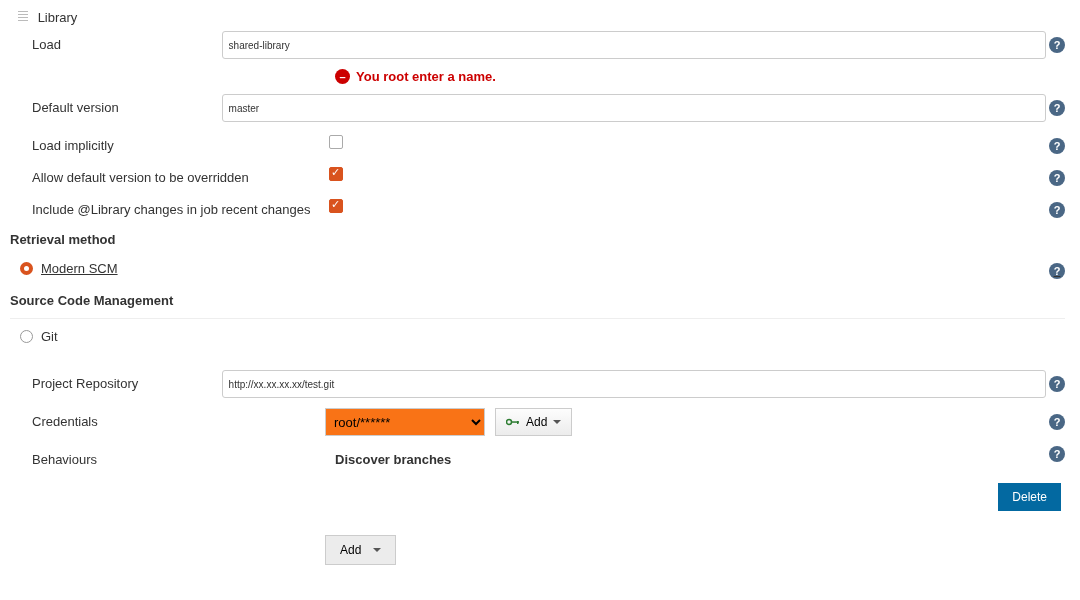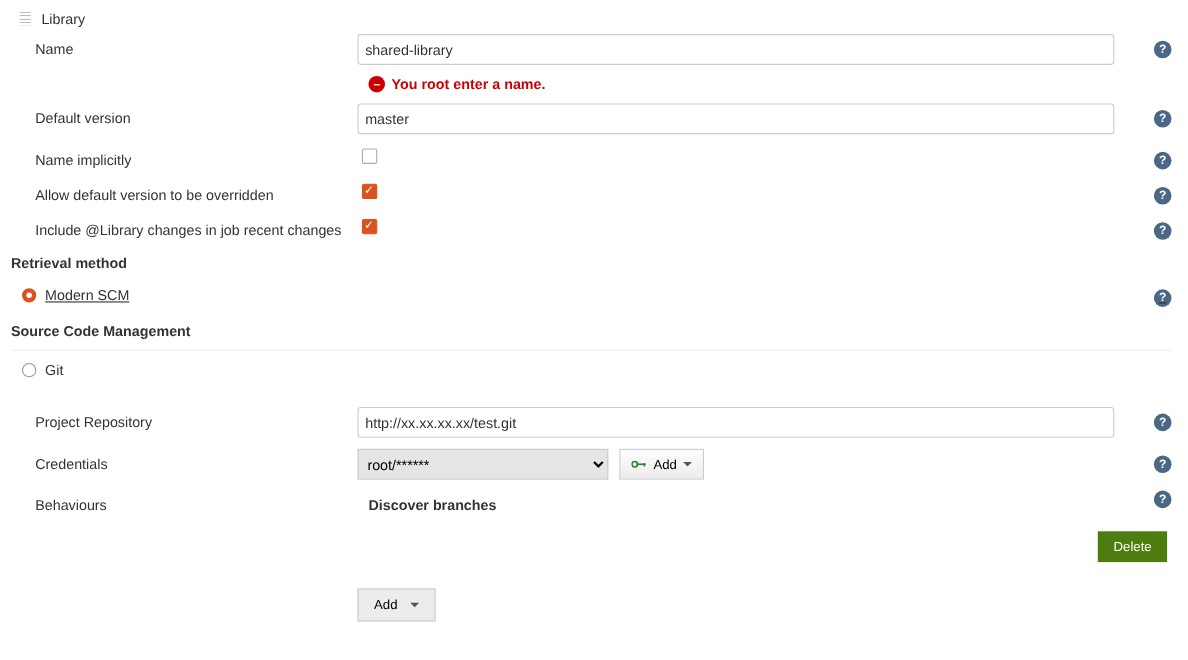--- a/index.html
+++ b/index.html
@@ -3,59 +3,59 @@
 <meta charset="utf-8">
 <style>
 html,body{margin:0;padding:0;font-family:Helvetica,Arial,sans-serif;font-size:13px;color:#333;background:#fff;}
 body{width:1080px;}
 .content{padding:10px 15px 20px 10px;}
 .row{display:flex;align-items:flex-start;margin-bottom:10px;}
 .lbl-col{width:315px;padding-top:6px;box-sizing:border-box;}
 .lbl-col.first{padding-left:8px;}
 .lbl-col.indent{padding-left:22px;}
 .fld-col{flex:1;display:flex;align-items:center;}
-.fld-col input[type=text]{width:688px;height:28px;border:1px solid #ccc;border-radius:3px;padding:0 6px;font-size:13px;color:#333;box-sizing:border-box;}
+.fld-col input[type=text]{width:824px;height:28px;border:1px solid #ccc;border-radius:3px;padding:0 6px;font-size:10px;color:#333;box-sizing:border-box;}
 .help-col{width:30px;display:flex;justify-content:flex-end;align-items:center;padding-top:6px;}
 .help-icon{width:16px;height:16px;border-radius:50%;background:#4a6785;color:#fff;font-size:11px;font-weight:bold;display:flex;align-items:center;justify-content:center;cursor:pointer;}
 .err{display:flex;align-items:center;margin:4px 0 10px 325px;color:#c00;font-weight:bold;}
 .err-icon{width:15px;height:15px;border-radius:50%;background:#c00;color:#fff;display:flex;align-items:center;justify-content:center;margin-right:6px;font-size:11px;}
 .chk{width:14px;height:14px;appearance:none;border:1px solid #aaa;border-radius:2px;position:relative;cursor:pointer;}
 .chk:checked{background:#d9531e;border-color:#d9531e;}
 .chk:checked::after{content:"✓";color:#fff;position:absolute;top:-2px;left:1px;font-size:11px;}
 .section-h{font-weight:bold;margin:14px 0 10px 0;color:#333;}
 .radio-row{display:flex;align-items:center;margin:6px 0 26px 10px;}
 .radio{appearance:none;width:13px;height:13px;border:4px solid #d9531e;border-radius:50%;background:#fff;margin:0 8px 0 0;cursor:pointer;}
 .radio.unchecked{border:1px solid #999;width:13px;height:13px;}
 .sep{border-bottom:1px solid #eee;margin:4px 0 10px 0;}
-select.cred{width:228px;height:28px;border:1px solid #ccc;background:#e5e5e5;font-size:13px;padding:0 4px;}
+select.cred{width:160px;height:28px;border:1px solid #ccc;background:#f97316;font-size:13px;padding:0 4px;}
 .btn{height:28px;border:1px solid #ccc;background:linear-gradient(#fdfdfd,#ececec);padding:0 10px;font-size:12px;cursor:pointer;display:inline-flex;align-items:center;}
 .btn .key-icon{margin-right:6px;}
 .btn .caret{margin-left:6px;}
 .caret{display:inline-block;width:0;height:0;border-left:4px solid transparent;border-right:4px solid transparent;border-top:4px solid #555;}
 .beh-title{font-weight:bold;margin:6px 4px 10px 10px;}
 .beh-top{display:flex;}
 .beh-help{margin-left:auto;}
-.del-btn{background:#4d7c0f;color:#fff;border:none;padding:7px 14px;font-size:12px;cursor:pointer;float:right;margin:6px 4px 14px 0;}
+.del-btn{background:#0369a1;color:#fff;border:none;padding:7px 14px;font-size:12px;cursor:pointer;float:right;margin:6px 4px 14px 0;}
 .add-btn{height:30px;border:1px solid #ccc;background:#ececec;padding:0 14px;font-size:12px;cursor:pointer;display:inline-flex;align-items:center;margin-left:0;}
 .drag-icon{display:inline-block;width:10px;height:12px;margin-right:6px;position:relative;top:1px;background:repeating-linear-gradient(#bbb 0,#bbb 1px,transparent 1px,transparent 3px);}
 .key-icon svg{display:block;}
 </style>
 </head>
 <body>
 <div class="content">
 
 <div class="row" style="margin-bottom:6px;align-items:center;">
   <div class="lbl-col first" style="padding-top:0;">
     <span class="drag-icon"></span>
     <span>Library</span>
   </div>
 </div>
 
 <div class="row">
-  <div class="lbl-col indent">Name</div>
+  <div class="lbl-col indent">Load</div>
   <div class="fld-col">
     <input type="text" value="shared-library" style="">
   </div>
   <div class="help-col">
         <div class="help-icon">?</div>
       </div>
 </div>
 <div class="err">
   <span class="err-icon">–</span>
   <span>You root enter a name.</span>
@@ -65,21 +65,21 @@
   <div class="lbl-col indent">Default version</div>
   <div class="fld-col">
     <input type="text" value="master" style="">
   </div>
   <div class="help-col">
         <div class="help-icon">?</div>
       </div>
 </div>
 
 <div class="row">
-  <div class="lbl-col indent">Name implicitly</div>
+  <div class="lbl-col indent">Load implicitly</div>
   <div class="fld-col">
     <input type="checkbox" class="chk" style="">
   </div>
   <div class="help-col">
         <div class="help-icon">?</div>
       </div>
 </div>
 
 <div class="row">
   <div class="lbl-col indent">Allow default version to be overridden</div>

